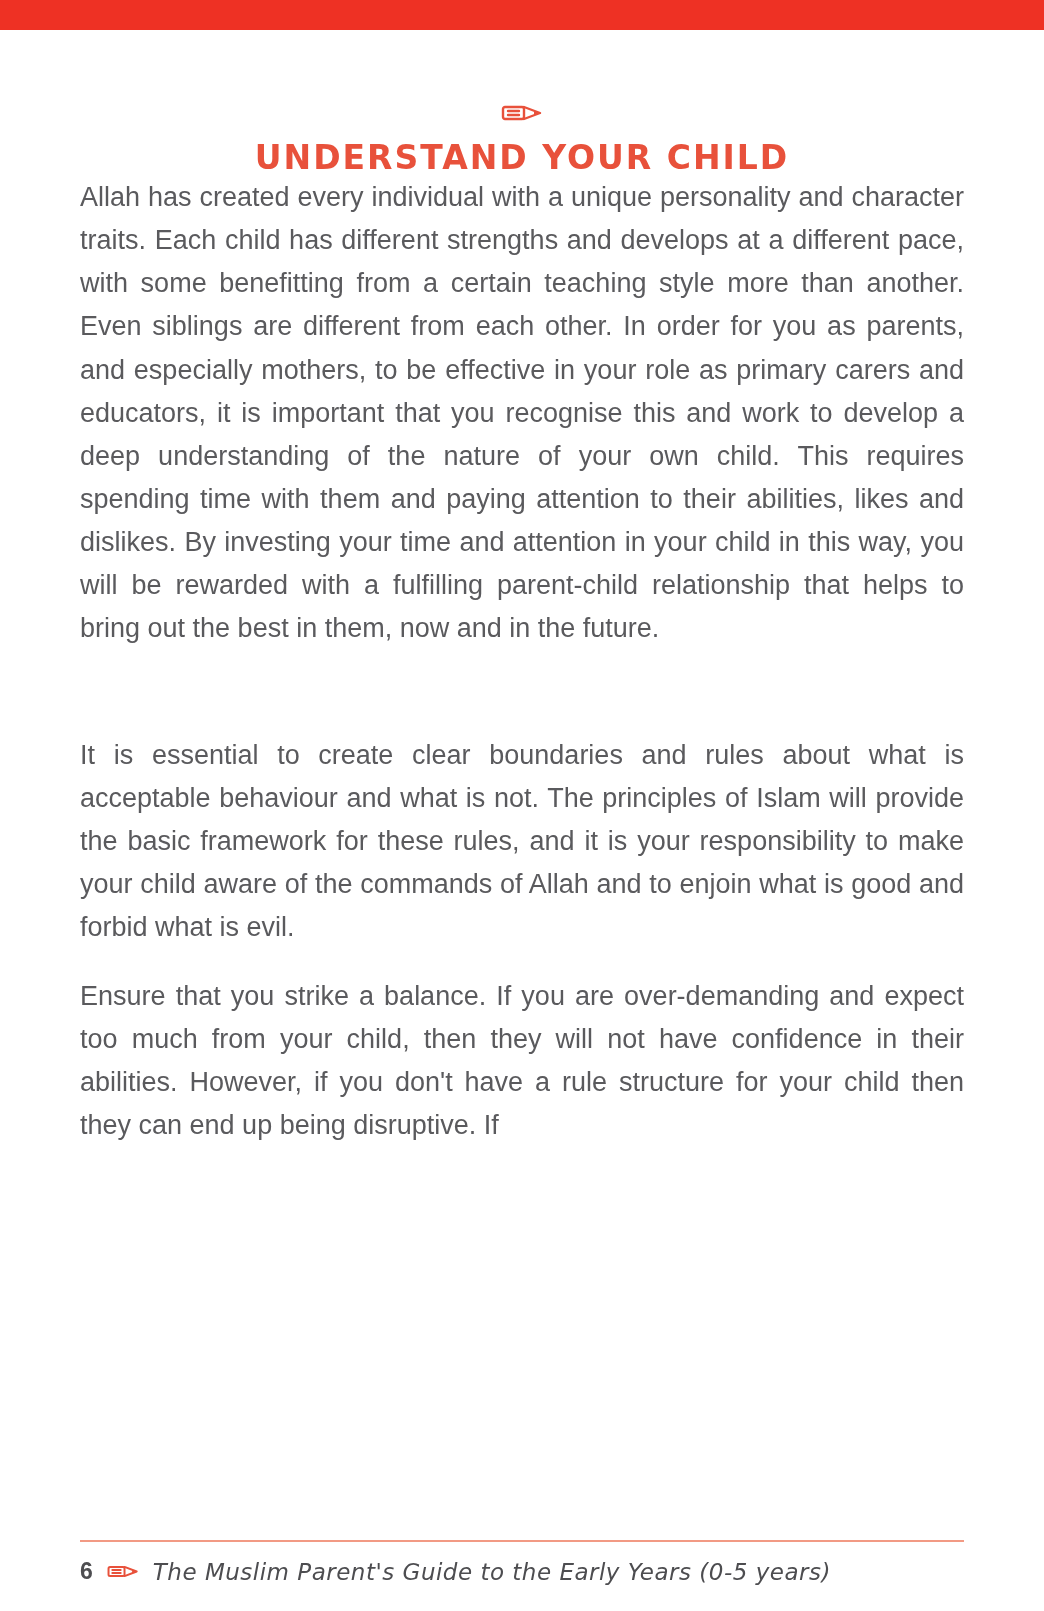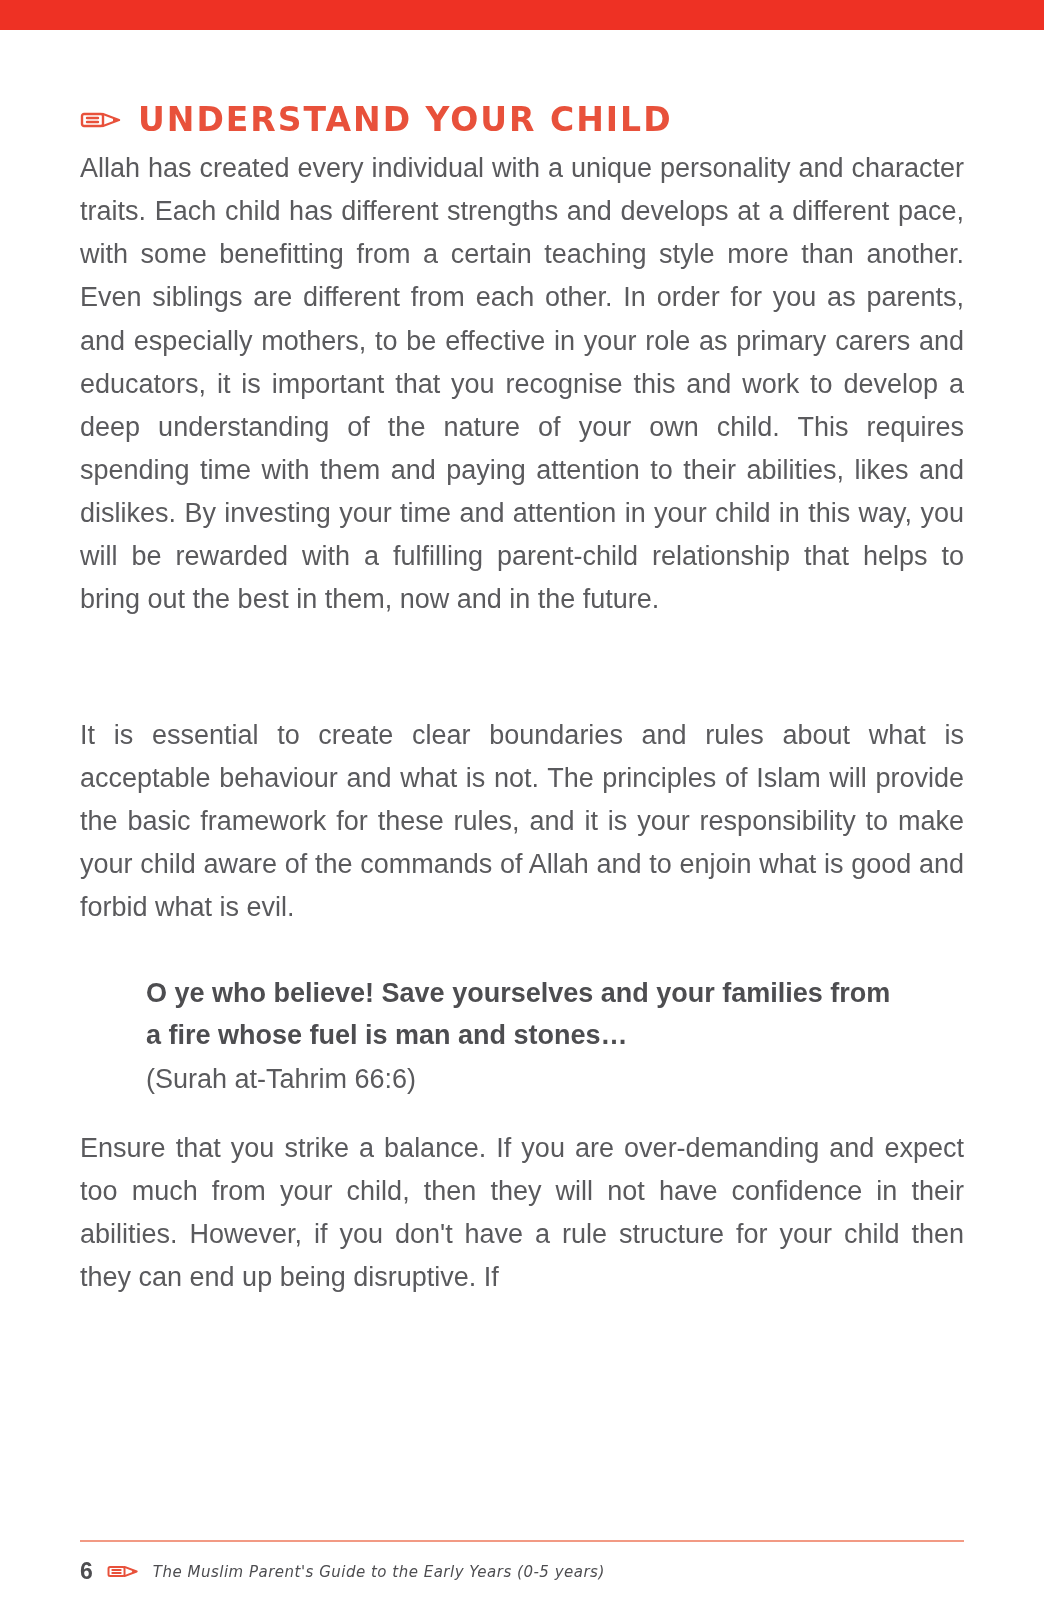--- a/index.html
+++ b/index.html
@@ -28,28 +28,28 @@
   .heading {
     display: flex;
     align-items: center;
     gap: 16px;
     color: #e8513b;
     font-family: "DejaVu Sans", sans-serif;
     font-weight: bold;
     font-size: 33px;
     letter-spacing: 2px;
     line-height: 1.1;
+    flex-direction: column;
   }
   .pencil-icon { flex: 0 0 auto; display: inline-flex; }
   .body-text {
     font-size: 27px;
     line-height: 1.595;
     color: #5a5a5d;
     text-align: justify;
-    margin-top: 9px;
   }
   .section-2 { margin-top: 84px; }
   .quote-block { margin: 44px 70px 0 66px; }
   .quote-text {
     font-weight: bold;
     color: #4d4d50;
     font-size: 27px;
     line-height: 1.55;
     max-width: 764px;
     text-align: left;
@@ -71,21 +71,21 @@
     display: flex;
     align-items: center;
     gap: 14px;
     color: #5a5a5d;
     font-size: 23px;
   }
   .page-number { font-weight: bold; color: #4d4d50; }
   .book-title {
     font-family: "DejaVu Sans", cursive, sans-serif;
     font-style: italic;
-    font-size: 15px;
+    font-size: 23px;
     letter-spacing: 0.5px;
     color: #4d4d50;
   }
 </style>
 </head>
 <body>
 
 <div class="top-accent-bar"></div>
 
 <div class="page">
@@ -104,24 +104,20 @@
         </svg>
       </span>
       <span>UNDERSTAND YOUR CHILD</span>
     </h2>
     <p class="body-text">Allah has created every individual with a unique personality and character traits. Each child has different strengths and develops at a different pace, with some benefitting from a certain teaching style more than another. Even siblings are different from each other. In order for you as parents, and especially mothers, to be effective in your role as primary carers and educators, it is important that you recognise this and work to develop a deep understanding of the nature of your own child. This requires spending time with them and paying attention to their abilities, likes and dislikes. By investing your time and attention in your child in this way, you will be rewarded with a fulfilling parent-child relationship that helps to bring out the best in them, now and in the future.</p>
   </section>
 
   <section class="section-2">
     <p class="body-text">It is essential to create clear boundaries and rules about what is acceptable behaviour and what is not. The principles of Islam will provide the basic framework for these rules, and it is your responsibility to make your child aware of the commands of Allah and to enjoin what is good and forbid what is evil.</p>
 
-    <blockquote class="quote-block">
-      <p class="quote-text">O ye who believe! Save yourselves and your families from a fire whose fuel is man and stones…</p>
-      <p class="quote-attribution">(Surah at-Tahrim 66:6)</p>
-    </blockquote>
 
     <p class="body-text closing">Ensure that you strike a balance. If you are over-demanding and expect too much from your child, then they will not have confidence in their abilities. However, if you don't have a rule structure for your child then they can end up being disruptive. If</p>
   </section>
 
   <footer class="page-footer">
     <hr class="footer-divider">
     <div class="footer-row">
       <span class="page-number">6</span>
       <span class="pencil-icon">
         <svg width="32" height="17" viewBox="0 0 42 22" aria-hidden="true">

